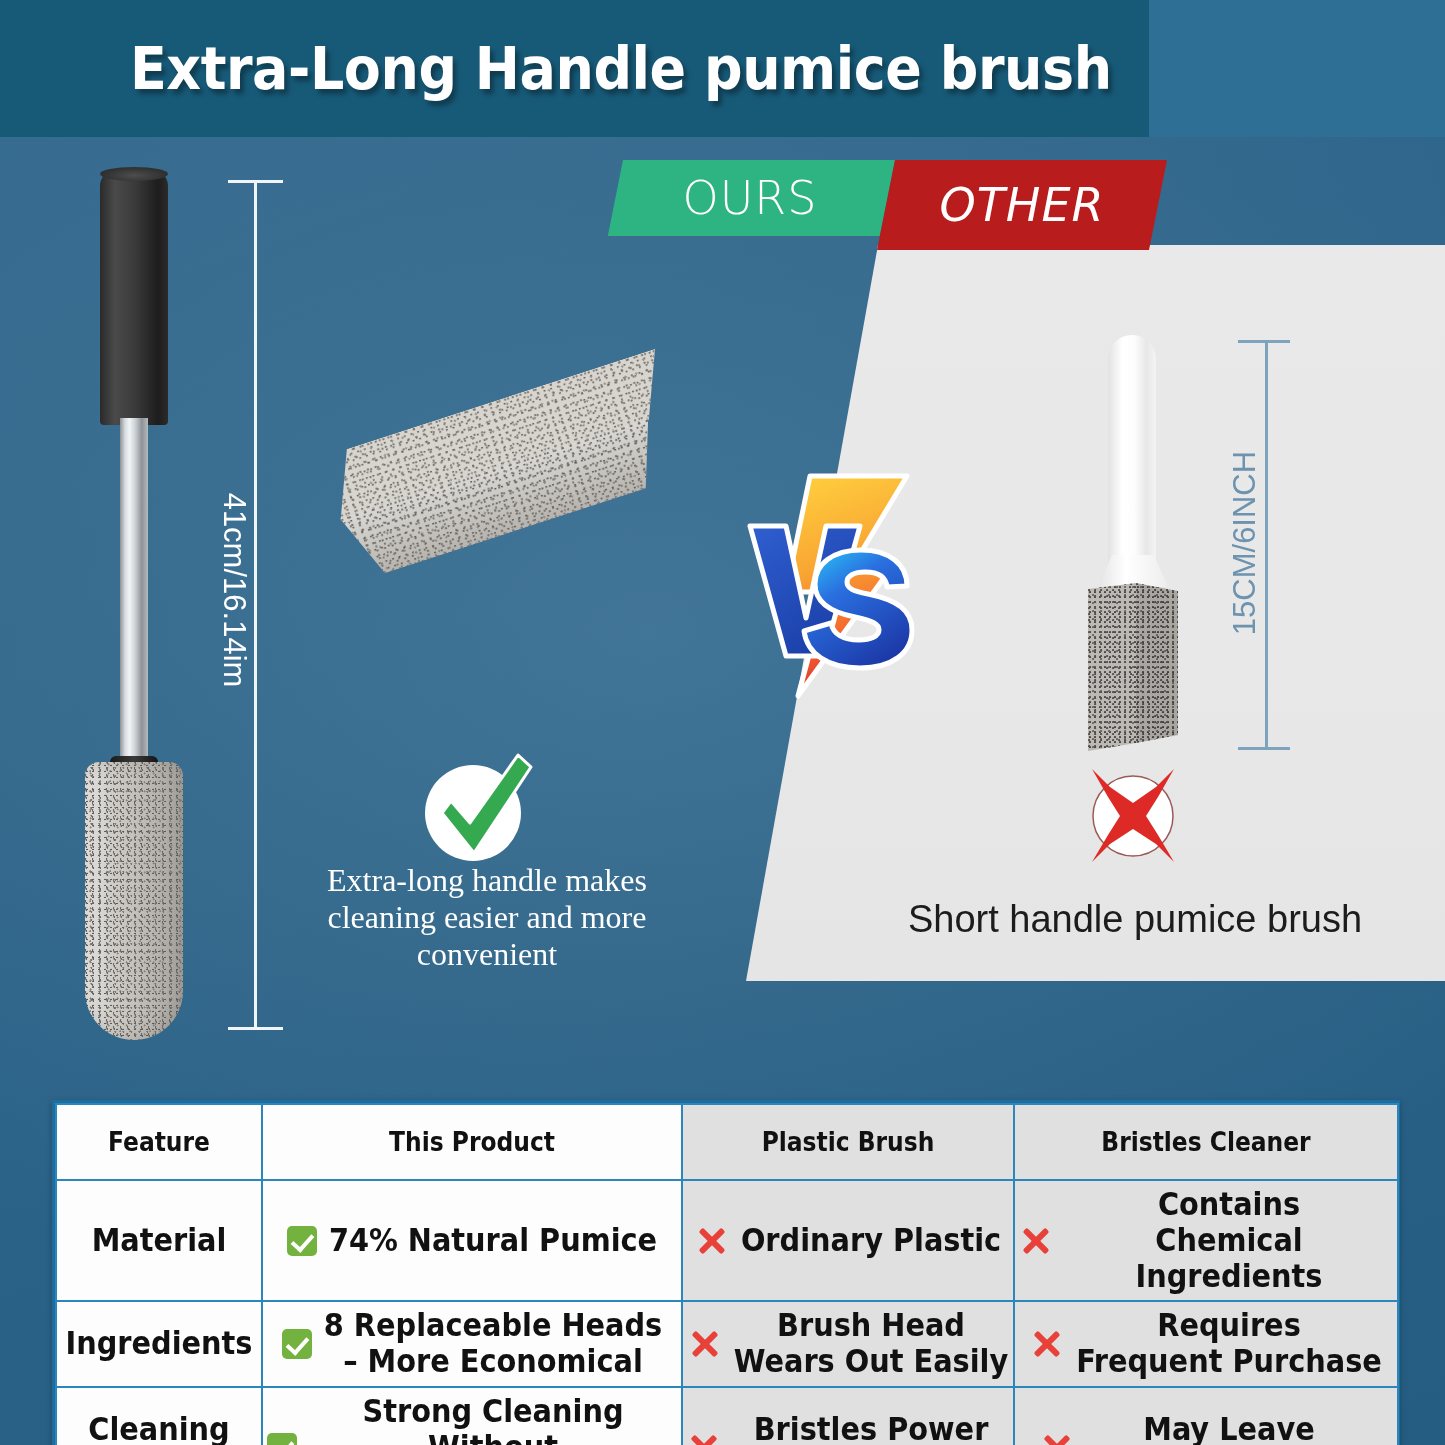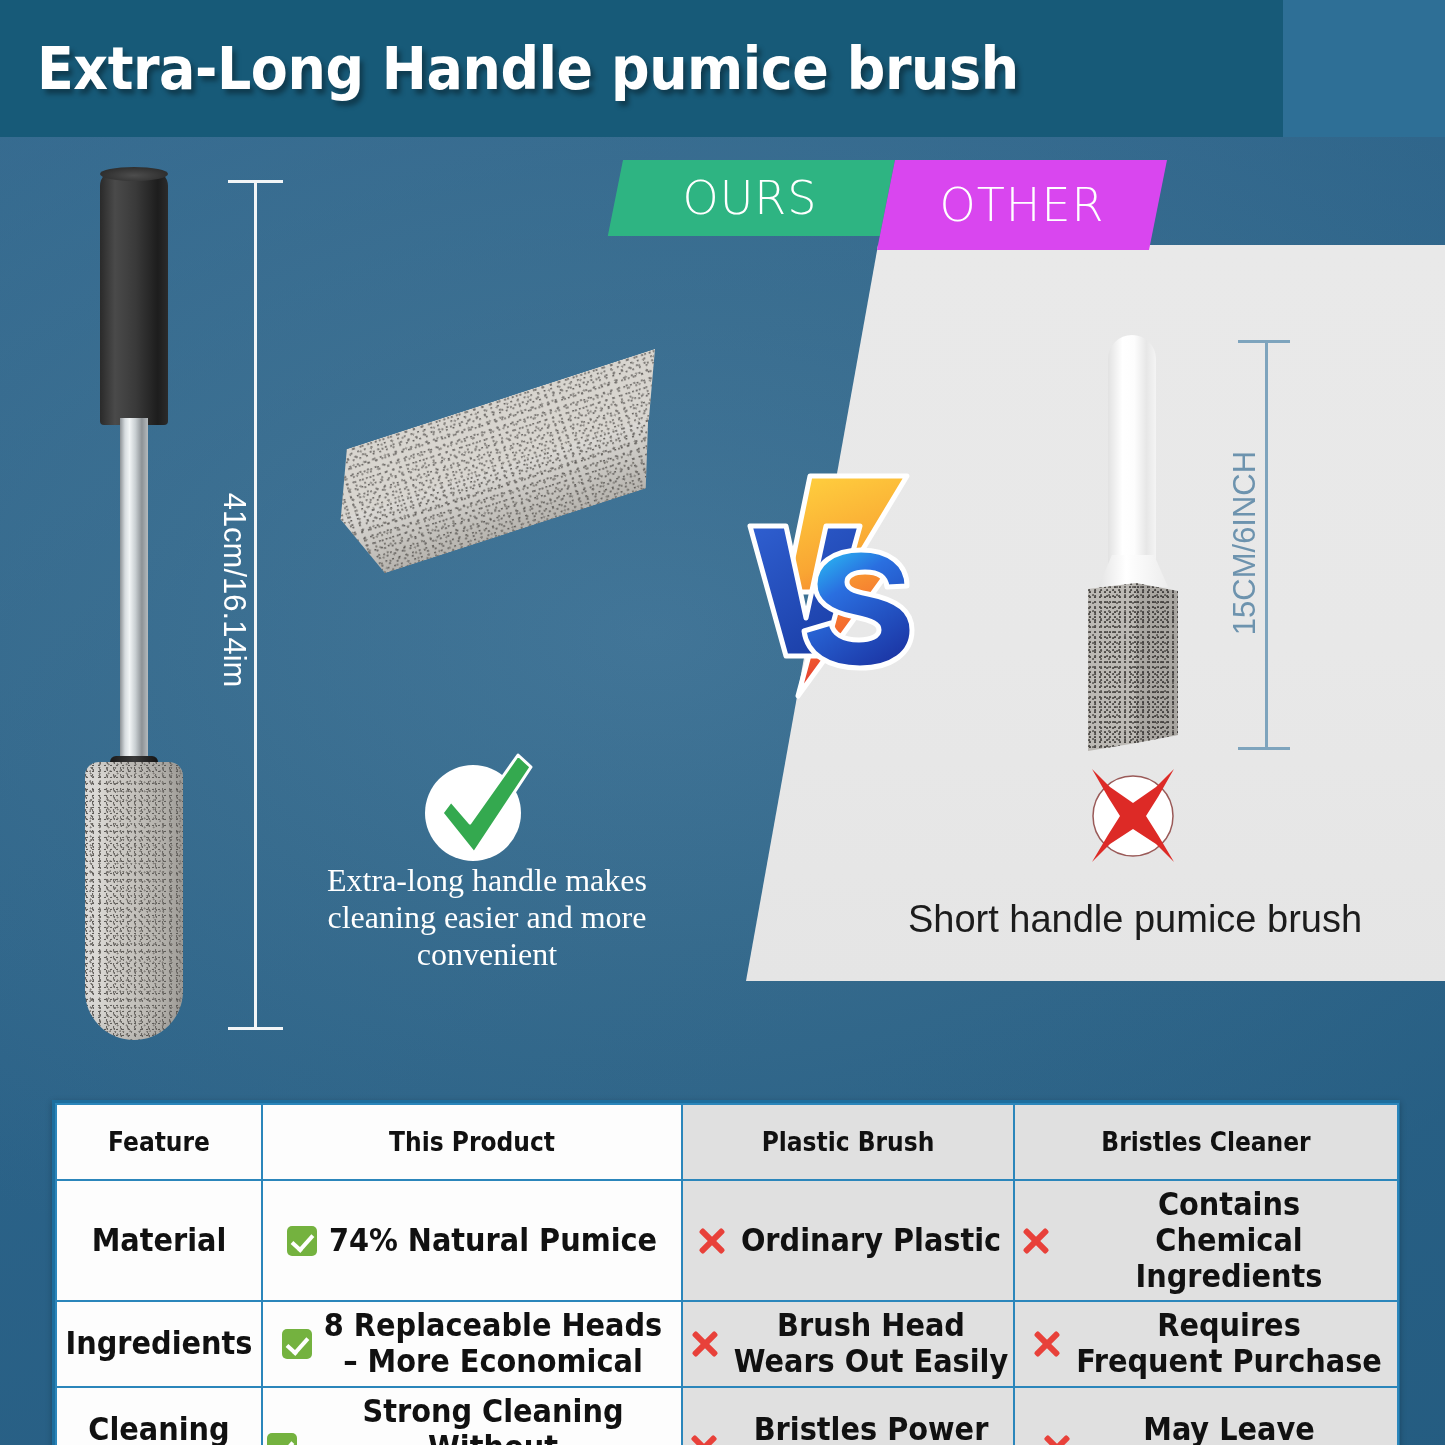--- a/index.html
+++ b/index.html
@@ -6,23 +6,23 @@
   body{
     width:1445px;height:1445px;
     font-family:"Liberation Sans", sans-serif;
     background:#2e6f96;
     overflow:hidden;
   }
   #page{position:relative;width:1445px;height:1445px;overflow:hidden;}
 
   
   .header-bar{
-    position:absolute;left:0;top:0;width:1283px;height:137px;
+    position:absolute;left:0;top:0;width:1149px;height:137px;
     background:#175a78;
-    display:flex;align-items:center;justify-content:flex-start;
+    display:flex;align-items:center;justify-content:flex-end;
     z-index:30;
   }
   .header-title{
     font-family:"DejaVu Sans", sans-serif;
     font-weight:bold;
     font-size:58px;
     color:#ffffff;
     letter-spacing:-0.5px;
     transform:scaleX(0.93);
     text-shadow:4px 5px 5px rgba(0,0,0,0.35);
@@ -55,23 +55,23 @@
     position:absolute;left:605px;top:160px;width:560px;height:90px;z-index:12;
   }
   .banner-ours{
     position:absolute;left:0;top:0;width:290px;height:76px;
     background:#2eb482;
     clip-path:polygon(18px 0, 290px 0, 272px 90px, 0px 90px);
     display:flex;align-items:center;justify-content:center;
   }
   .banner-other{
     position:absolute;left:272px;top:0;width:290px;height:90px;
-    background:#d946ef;
+    background:#b91c1c;
     clip-path:polygon(18px 0, 290px 0, 272px 90px, 0px 90px);
-    display:flex;align-items:center;justify-content:center;
+    display:flex;align-items:center;justify-content:center;font-style:italic;
   }
   .banner-label{
     font-family:"DejaVu Sans", sans-serif;
     font-size:46px;color:#ffffff;font-weight:300;
     letter-spacing:1px;
   }
 
   
   .long-brush{position:absolute;left:80px;top:160px;width:130px;height:880px;z-index:10;}
   .lb-grip{

